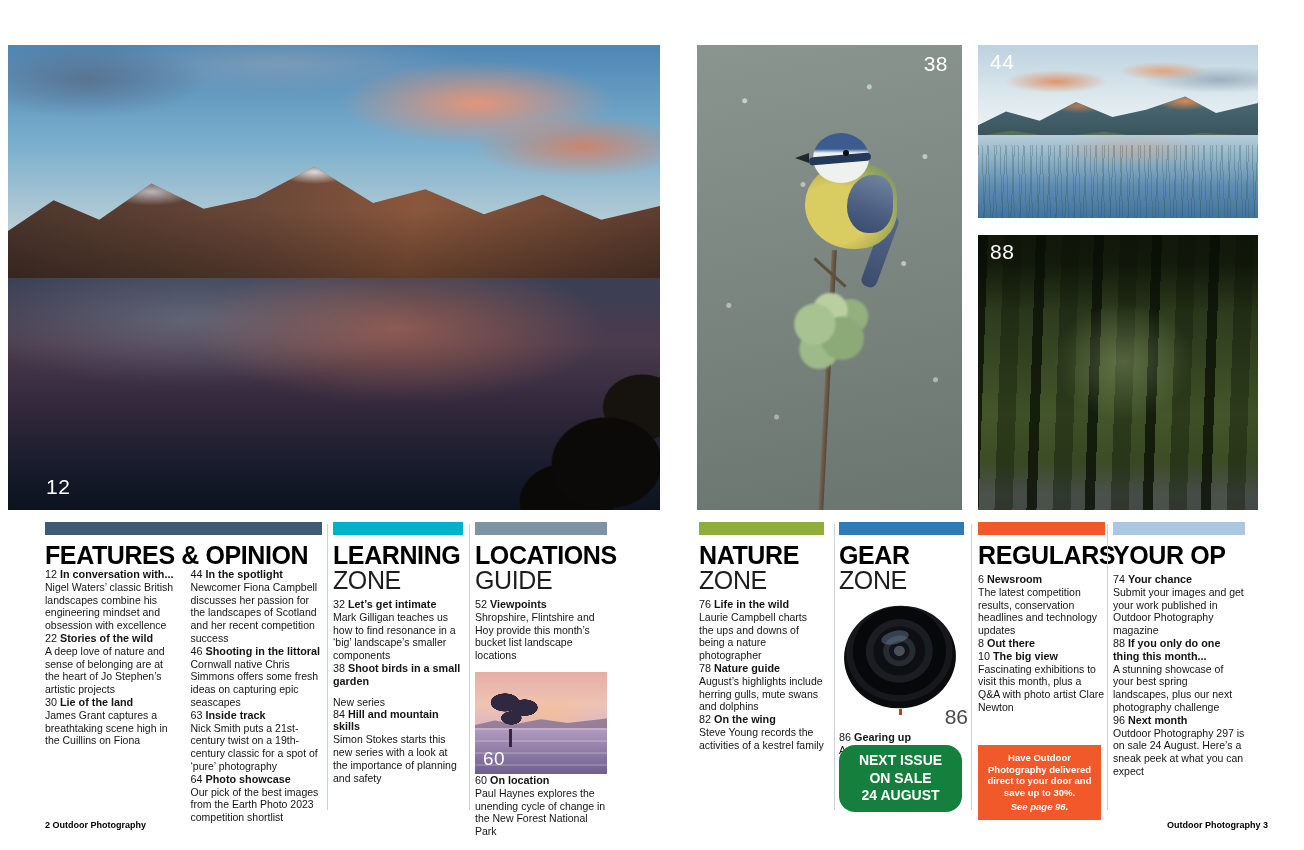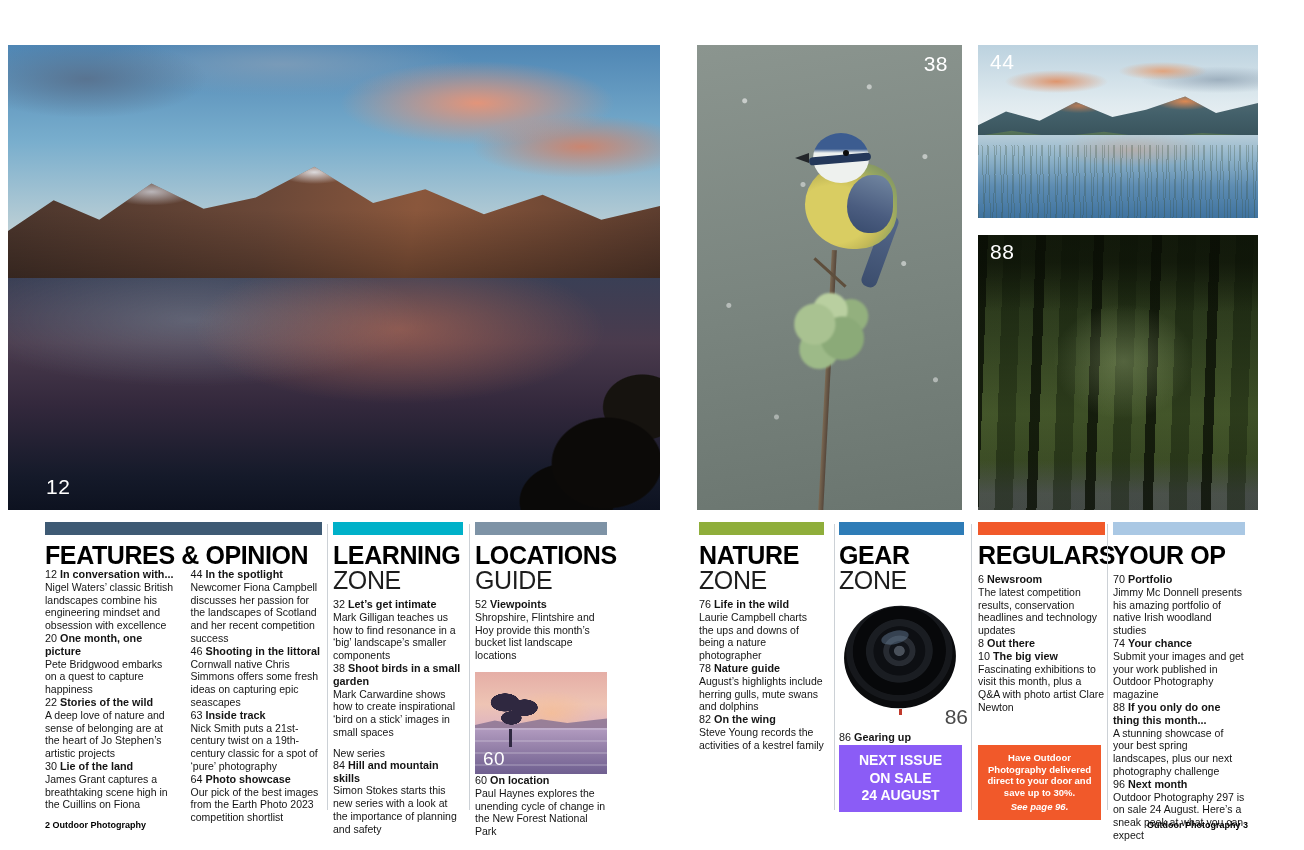--- a/index.html
+++ b/index.html
@@ -110,21 +110,21 @@
   .entries{margin-top:5px;}
   .entry{margin-top:0;font-size:10.5px;line-height:12.8px;color:#141414;}
   .ehead{font-size:10.8px;}
   .ehead .t{font-weight:bold;}
   .pre-label{font-size:10.5px;margin-top:8px;}
   .fcols{display:flex;gap:14px;}
   .fc{width:132px;}
   .vrule{position:absolute;top:524px;height:286px;width:1px;background:#ccd1d6;}
   .folio{position:absolute;top:820px;font-size:9px;font-weight:bold;color:#000;}
   #folio-left{left:45px;}
-  #folio-right{right:56px;text-align:right;}
+  #folio-right{right:36px;text-align:right;}
 
   
   .heathfig{position:relative;width:132px;height:102px;margin-top:10px;overflow:hidden;}
   .h-sky{inset:0 0 42% 0;background:
     radial-gradient(ellipse 45% 55% at 58% 70%, rgba(246,190,148,.8), transparent 70%),
     linear-gradient(180deg,#e5aea6 0%,#eec4b4 55%,#dcb2c2 100%);}
   .h-ridge{left:0;right:0;top:40%;height:20%;opacity:.85;
     clip-path:polygon(0 60%,15% 38%,30% 56%,50% 32%,70% 50%,100% 28%,100% 100%,0 100%);
     background:#8a7494;}
   .h-ground{left:0;right:0;top:55%;bottom:0;background:
@@ -142,21 +142,21 @@
   .lens{position:absolute;left:5px;top:6px;width:112px;height:108px;border-radius:50%;
     transform:rotate(-6deg) scaleY(.95);background:
     radial-gradient(circle at 50% 44%, #49505a 0 6%, #11141a 7% 12%, #272b32 13% 19%, #0d0f13 20% 31%, #1a1d22 32% 40%, #07080a 41% 56%, #16181c 57% 64%, #0a0b0d 65% 77%, #141518 78% 85%, #050607 86% 100%);}
   .lens-glint{position:absolute;left:42px;top:34px;width:28px;height:13px;border-radius:50%;
     background:rgba(132,162,198,.35);transform:rotate(-14deg);}
   .lens-tick{position:absolute;left:60px;bottom:14px;width:3px;height:6px;background:#c0392b;}
   .lens-num{position:absolute;right:-4px;bottom:2px;font-size:21px;color:#4a4a4a;line-height:1;}
 
   
   .promo{position:absolute;left:0;top:223px;width:123px;box-sizing:border-box;color:#fff;text-align:center;}
-  #next-issue{background:#8b5cf6;font-weight:bold;font-size:14px;line-height:17.5px;padding:7px 1px;}
+  #next-issue{background:#15803d;font-weight:bold;font-size:14px;line-height:17.5px;padding:7px 1px;border-radius:16px;}
   #subscribe{background:#f1592a;font-weight:bold;font-size:9.5px;line-height:11.5px;padding:7px 5px;}
   #subscribe .see{margin-top:3px;font-style:italic;}
   .it{}
 </style>
 </head>
 <body>
 
 <div class="spread">
 
   <div class="photo" id="photo-main">
@@ -198,24 +198,20 @@
   <div class="col" id="col-features">
     <div class="bar" style="background:#3e5a74;"></div>
     <h2 class="sect">FEATURES &amp; OPINION</h2>
     <div class="fcols">
       <div class="fc">
         <div class="entry">
           <div class="ehead"><span>12</span> <span class="t">In conversation with...</span></div>
           <div>Nigel Waters’ classic British landscapes combine his engineering mindset and obsession with excellence</div>
         </div>
         <div class="entry">
-          <div class="ehead"><span>20</span> <span class="t">One month, one picture</span></div>
-          <div>Pete Bridgwood embarks on a quest to capture happiness</div>
-        </div>
-        <div class="entry">
           <div class="ehead"><span>22</span> <span class="t">Stories of the wild</span></div>
           <div>A deep love of nature and sense of belonging are at the heart of Jo Stephen’s artistic projects</div>
         </div>
         <div class="entry">
           <div class="ehead"><span>30</span> <span class="t">Lie of the land</span></div>
           <div>James Grant captures a breathtaking scene high in the Cuillins on Fiona</div>
         </div>
       </div>
       <div class="fc">
         <div class="entry">
@@ -241,21 +237,20 @@
   <div class="col" id="col-learning">
     <div class="bar" style="background:#00b1c9;"></div>
     <h2 class="sect"><span>LEARNING</span><br><span class="thin">ZONE</span></h2>
     <div class="entries">
       <div class="entry">
         <div class="ehead"><span>32</span> <span class="t">Let’s get intimate</span></div>
         <div>Mark Gilligan teaches us how to find resonance in a ‘big’ landscape’s smaller components</div>
       </div>
       <div class="entry">
         <div class="ehead"><span>38</span> <span class="t">Shoot birds in a small garden</span></div>
-        <div>Mark Carwardine shows how to create inspirational ‘bird on a stick’ images in small spaces</div>
       </div>
       <div class="pre-label">New series</div>
       <div class="entry" style="margin-top:0;">
         <div class="ehead"><span>84</span> <span class="t">Hill and mountain skills</span></div>
         <div>Simon Stokes starts this new series with a look at the importance of planning and safety</div>
       </div>
     </div>
   </div>
 
   <div class="col" id="col-locations">
@@ -340,24 +335,20 @@
       <span>Have </span><span class="it">Outdoor Photography</span><span> delivered direct to your door and save up to 30%.</span>
       <div class="see">See page 96.</div>
     </div>
   </div>
 
   <div class="col" id="col-yourop">
     <div class="bar" style="background:#aac8e4;width:132px;"></div>
     <h2 class="sect"><span>YOUR</span> <span class="it">OP</span></h2>
     <div class="entries" style="width:132px;">
       <div class="entry">
-        <div class="ehead"><span>70</span> <span class="t">Portfolio</span></div>
-        <div>Jimmy Mc Donnell presents his amazing portfolio of native Irish woodland studies</div>
-      </div>
-      <div class="entry">
         <div class="ehead"><span>74</span> <span class="t">Your chance</span></div>
         <div><span>Submit your images and get your work published in </span><span class="it">Outdoor Photography</span><span> magazine</span></div>
       </div>
       <div class="entry">
         <div class="ehead"><span>88</span> <span class="t">If you only do one thing this month...</span></div>
         <div>A stunning showcase of your best spring landscapes, plus our next photography challenge</div>
       </div>
       <div class="entry">
         <div class="ehead"><span>96</span> <span class="t">Next month</span></div>
         <div><span class="it">Outdoor Photography</span><span> 297 is on sale 24 August. Here’s a sneak peek at what you can expect</span></div>

